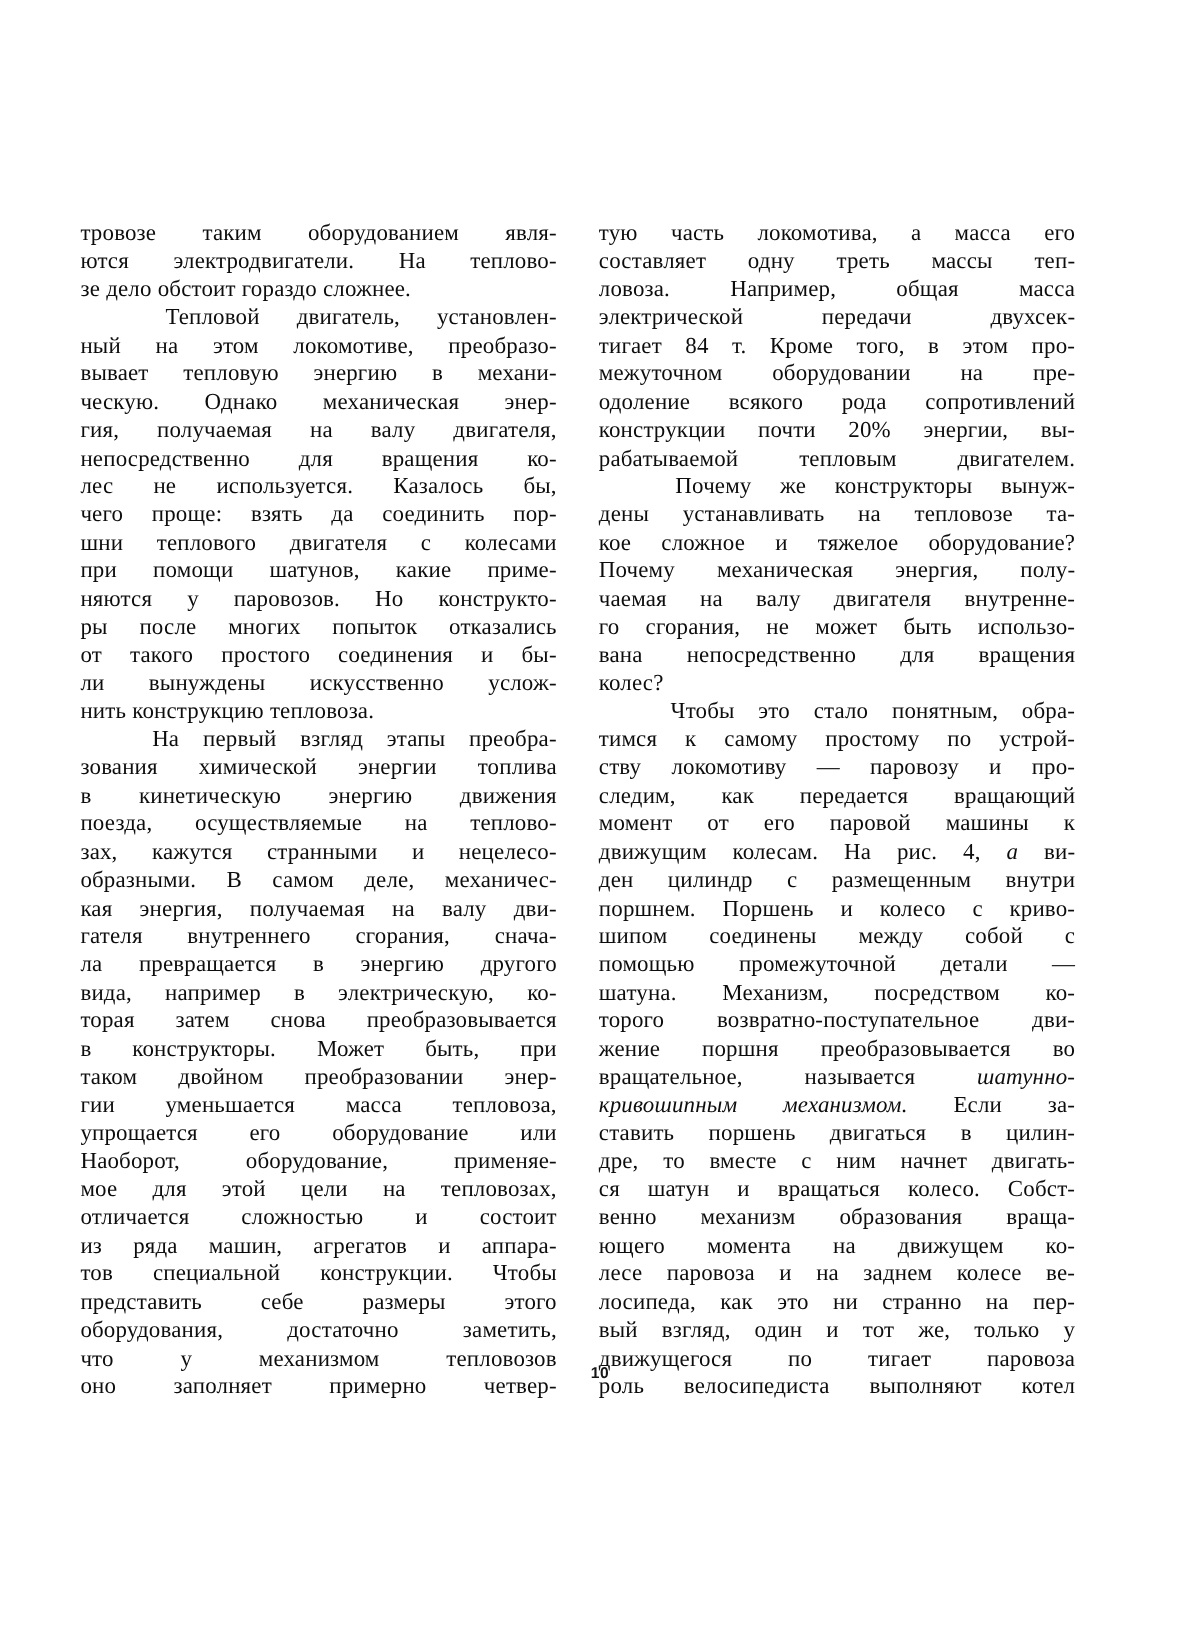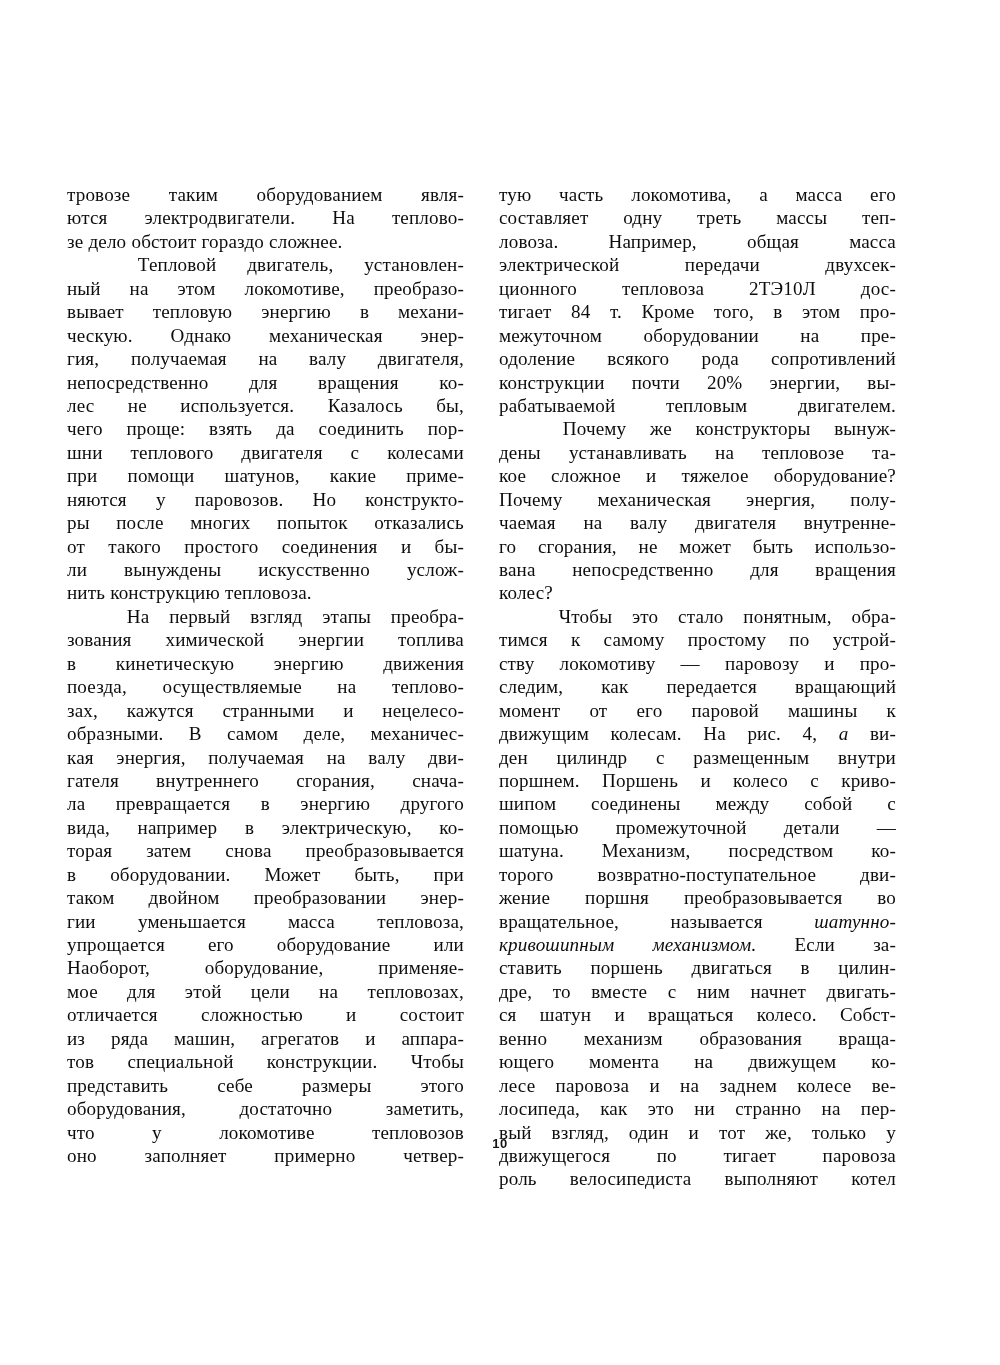--- a/index.html
+++ b/index.html
@@ -268,21 +268,21 @@
           <span class="w">ко-</span>
         </div>
         <div class="ln just">
           <span class="w">торая</span>
           <span class="w">затем</span>
           <span class="w">снова</span>
           <span class="w">преобразовывается</span>
         </div>
         <div class="ln just">
           <span class="w">в</span>
-          <span class="w">оборудовании.</span>
+          <span class="w">конструкторы.</span>
           <span class="w">Может</span>
           <span class="w">быть,</span>
           <span class="w">при</span>
         </div>
         <div class="ln just">
           <span class="w">таком</span>
           <span class="w">двойном</span>
           <span class="w">преобразовании</span>
           <span class="w">энер-</span>
         </div>
@@ -338,21 +338,21 @@
           <span class="w">этого</span>
         </div>
         <div class="ln just">
           <span class="w">оборудования,</span>
           <span class="w">достаточно</span>
           <span class="w">заметить,</span>
         </div>
         <div class="ln just">
           <span class="w">что</span>
           <span class="w">у</span>
-          <span class="w">локомотиве</span>
+          <span class="w">механизмом</span>
           <span class="w">тепловозов</span>
         </div>
         <div class="ln just">
           <span class="w">оно</span>
           <span class="w">заполняет</span>
           <span class="w">примерно</span>
           <span class="w">четвер-</span>
         </div>
       </div>
     <div class="column column-right">
@@ -374,26 +374,20 @@
         <div class="ln just">
           <span class="w">ловоза.</span>
           <span class="w">Например,</span>
           <span class="w">общая</span>
           <span class="w">масса</span>
         </div>
         <div class="ln just">
           <span class="w">электрической</span>
           <span class="w">передачи</span>
           <span class="w">двухсек-</span>
-        </div>
-        <div class="ln just">
-          <span class="w">ционного</span>
-          <span class="w">тепловоза</span>
-          <span class="w">2ТЭ10Л</span>
-          <span class="w">дос-</span>
         </div>
         <div class="ln just">
           <span class="w">тигает</span>
           <span class="w">84</span>
           <span class="w">т.</span>
           <span class="w">Кроме</span>
           <span class="w">того,</span>
           <span class="w">в</span>
           <span class="w">этом</span>
           <span class="w">про-</span>

